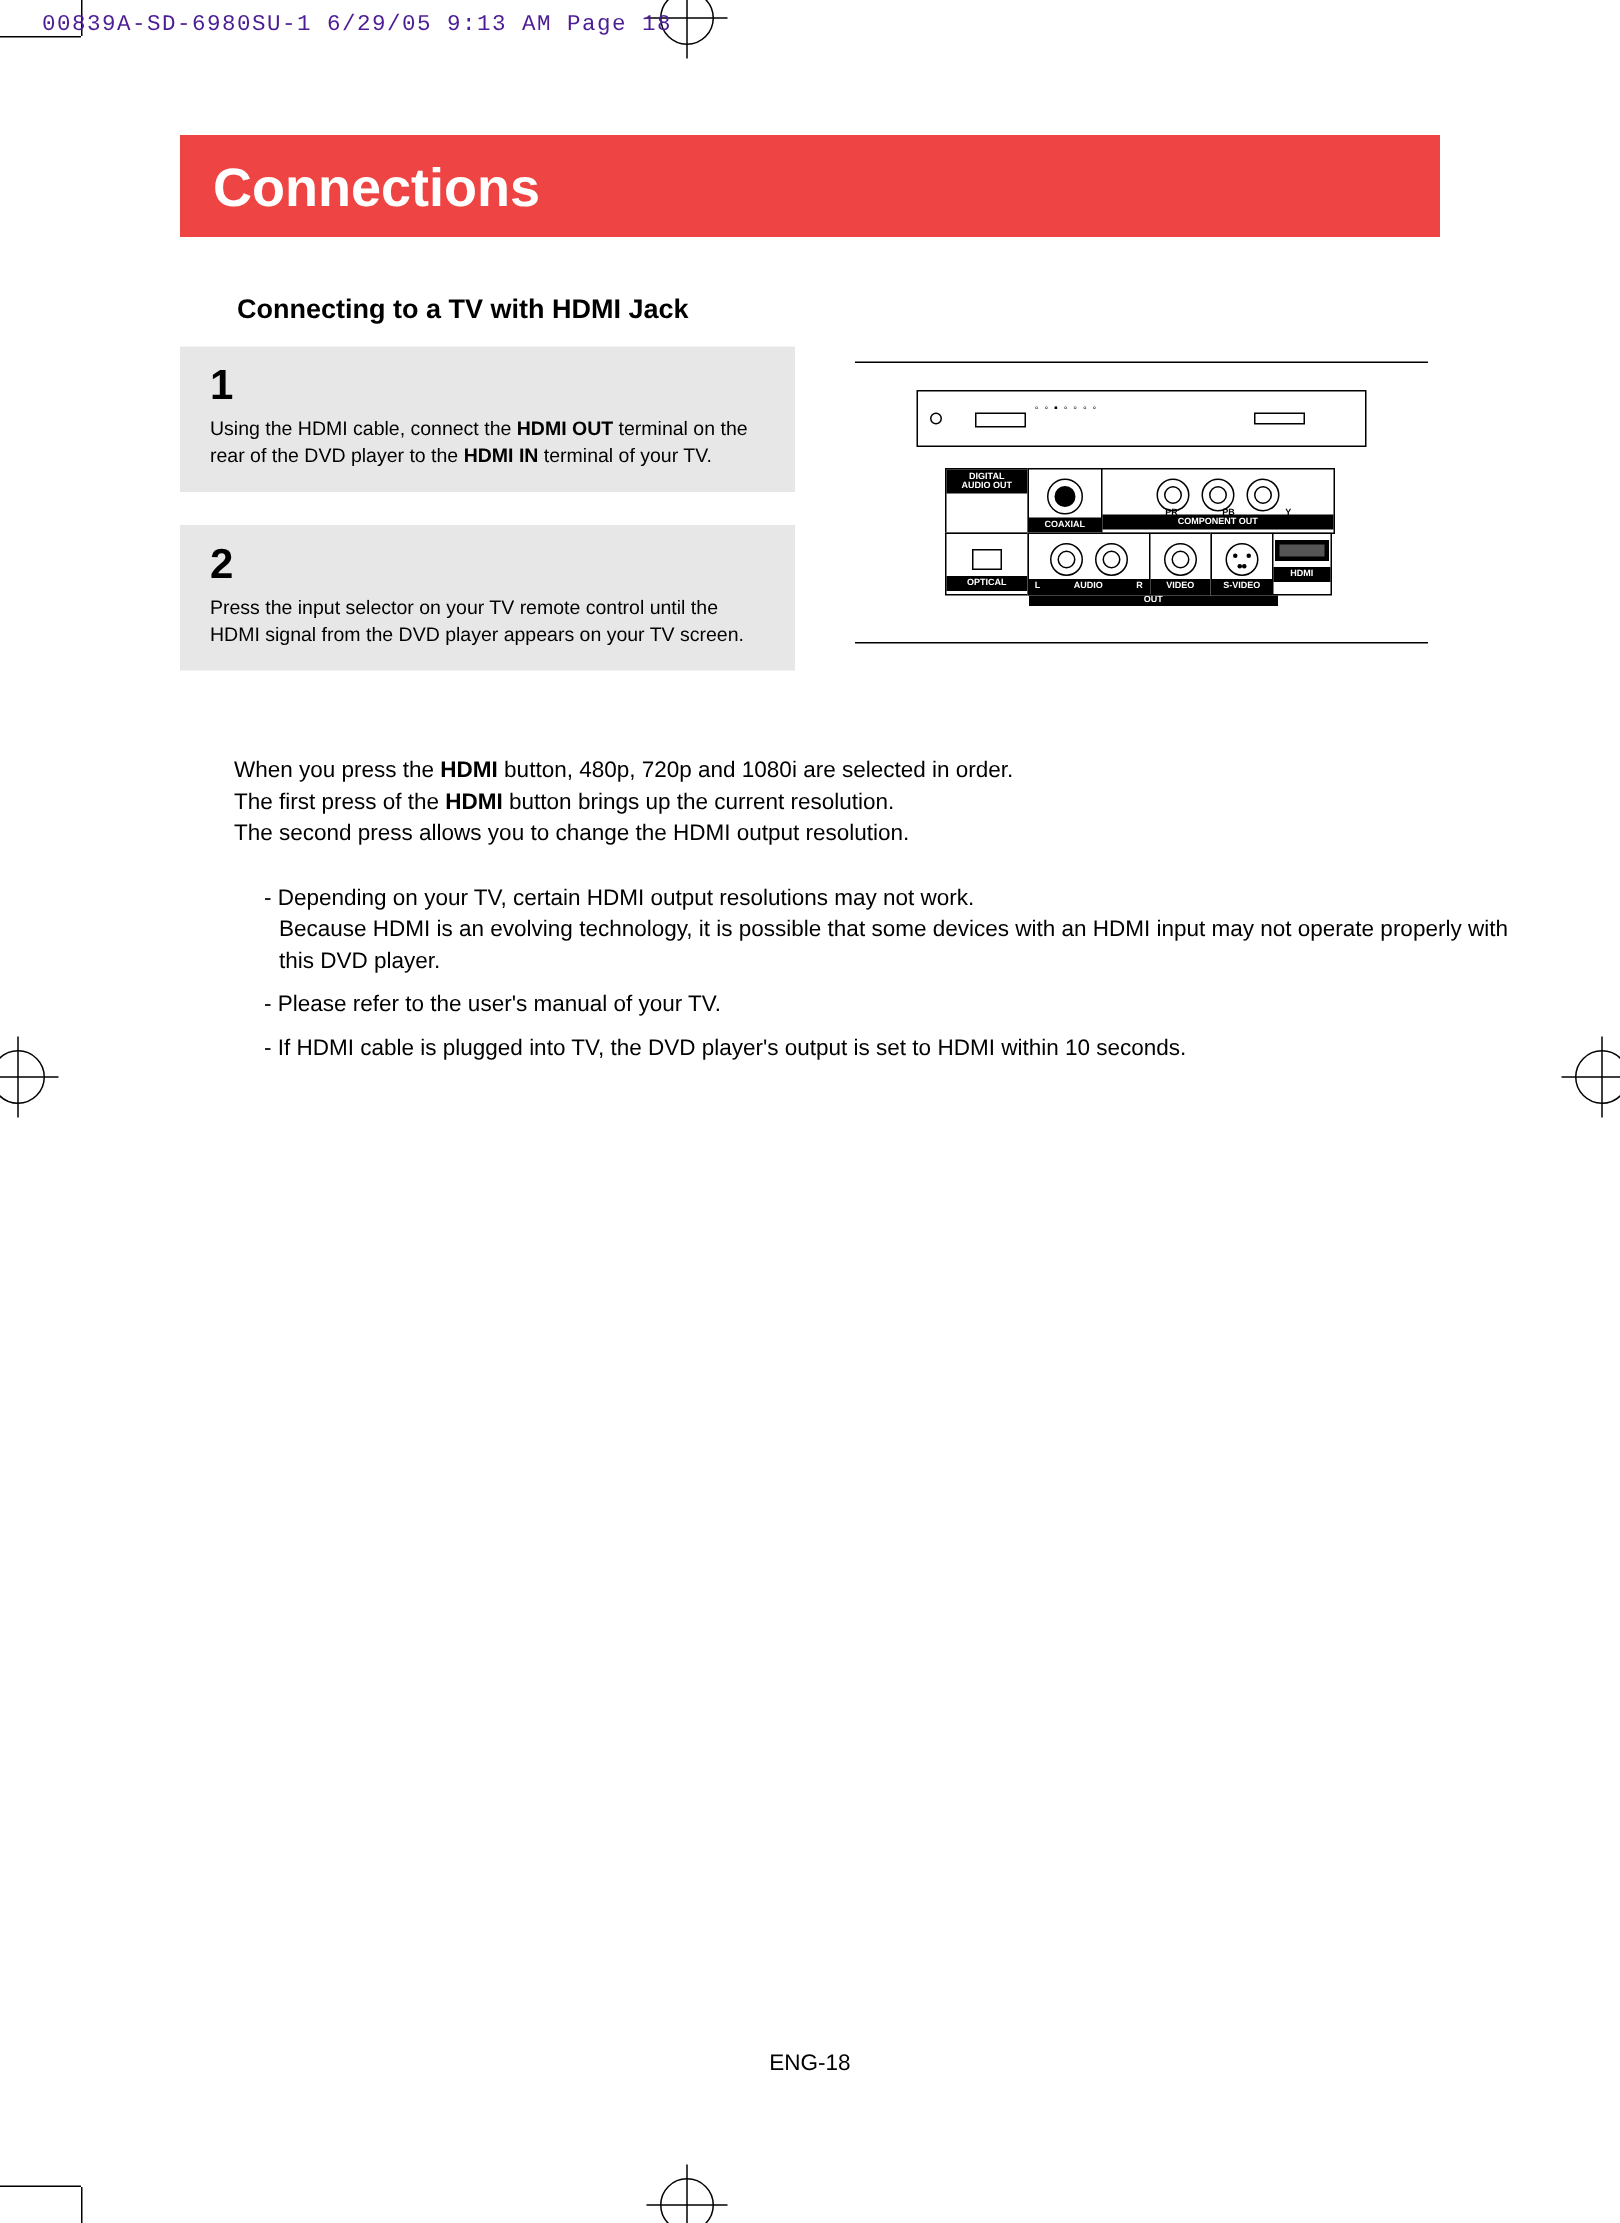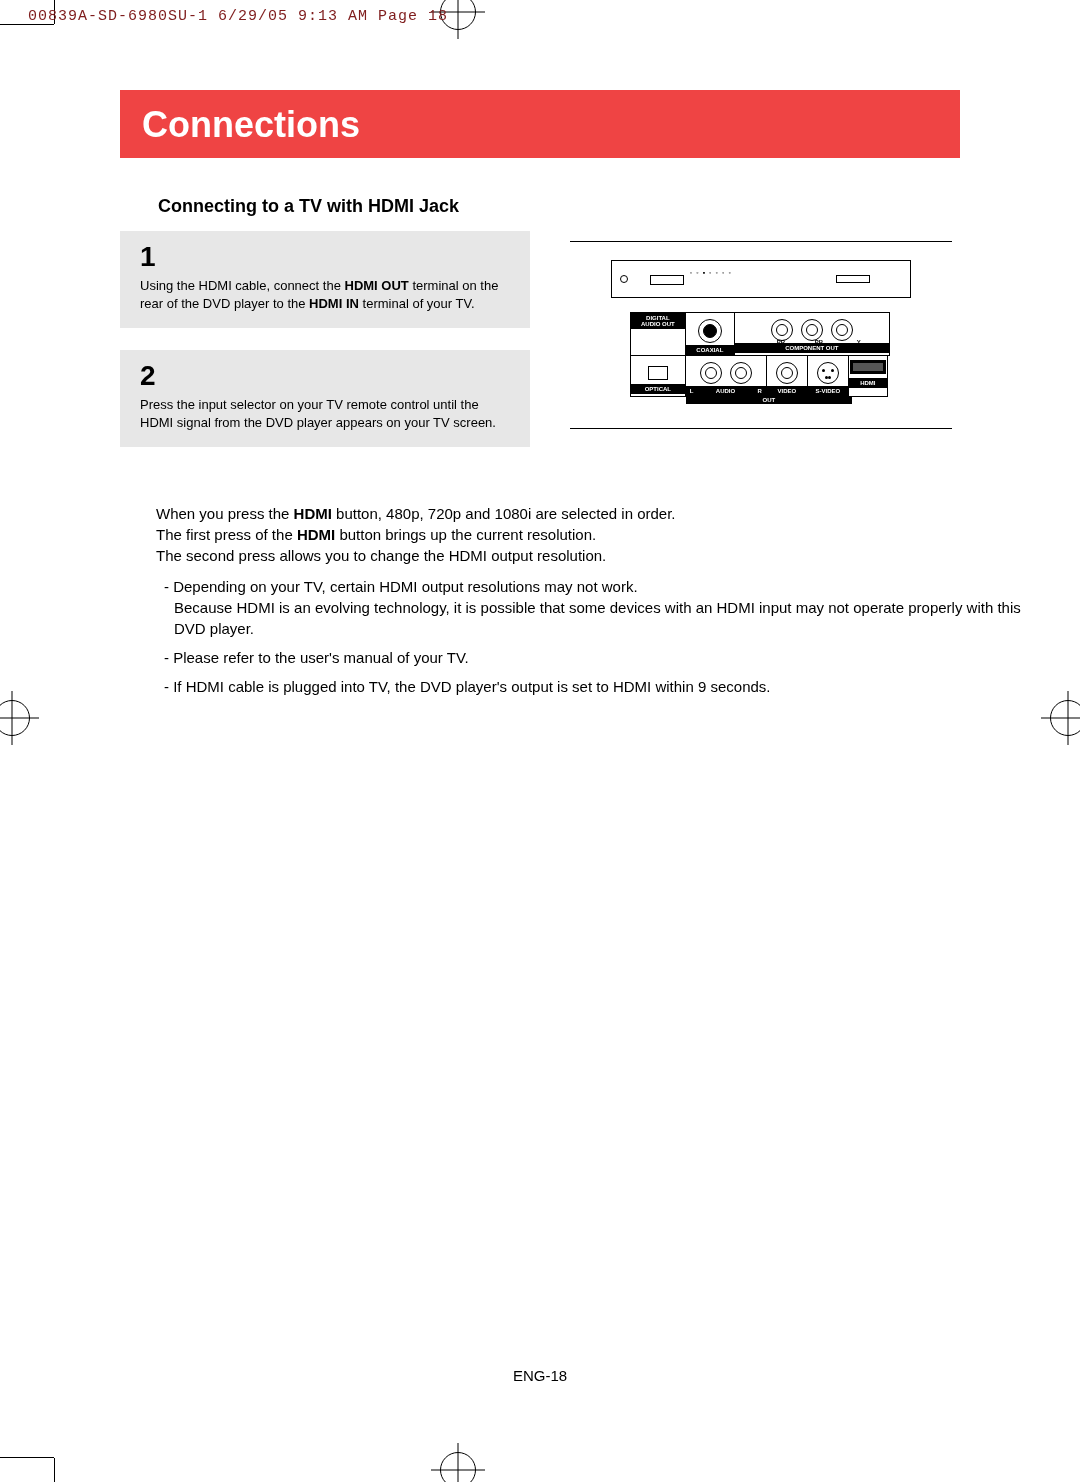--- a/index.html
+++ b/index.html
@@ -14,21 +14,21 @@
     height: 1482px;
     position: relative;
   }
   .print-header {
     position: absolute;
     top: 8px;
     left: 28px;
     font-family: "Courier New", monospace;
     font-size: 15px;
     letter-spacing: 1px;
-    color: #7f1d1d;
+    color: #4c1d95;
   }
   
   .crop {
     position: absolute;
     background: #000;
   }
   .crop.h { height: 1px; }
   .crop.v { width: 1px; }
   .regmark {
     position: absolute;
@@ -241,22 +241,22 @@
     border-left:2px solid #000;
   }
 
   .spec-section {
     margin: 34px 0 0 36px;
     width: 880px;
     font-size: 15px;
     line-height: 1.4;
   }
   .spec-title { font-weight: bold; margin-bottom: 8px; }
-  .spec-p { margin-bottom: 10px; }
-  .spec-list { padding-left: 0; margin: 0; }
+  .spec-p { margin-bottom: 22px; }
+  .spec-list { padding-left: 0; margin: 12px; }
   .spec-item { margin-bottom: 8px; text-indent: -10px; padding-left: 18px; }
   .spec-item::before { content: "- "; }
   .spec-item .cont { display:block; text-indent:0; padding-left:0; }
 
   .footer {
     position:absolute;
     bottom: 98px;
     left: 0;
     width: 100%;
     text-align: center;
@@ -399,19 +399,19 @@
       <span>When you press the </span><b>HDMI</b><span> button, 480p, 720p and 1080i are selected in order.</span><br>
       <span>The first press of the </span><b>HDMI</b><span> button brings up the current resolution.</span><br>
       <span>The second press allows you to change the HDMI output resolution.</span>
     </div>
     <div class="spec-list">
       <div class="spec-item">
         <span>Depending on your TV, certain HDMI output resolutions may not work.</span>
         <span class="cont">Because HDMI is an evolving technology, it is possible that some devices with an HDMI input may not operate properly with this DVD player.</span>
       </div>
       <div class="spec-item"><span>Please refer to the user's manual of your TV.</span></div>
-      <div class="spec-item"><span>If HDMI cable is plugged into TV, the DVD player's output is set to HDMI within 9 seconds.</span></div>
+      <div class="spec-item"><span>If HDMI cable is plugged into TV, the DVD player's output is set to HDMI within 10 seconds.</span></div>
     </div>
   </div>
 
 </div>
 
 <div class="footer">ENG-18</div>
 
 </body></html>

